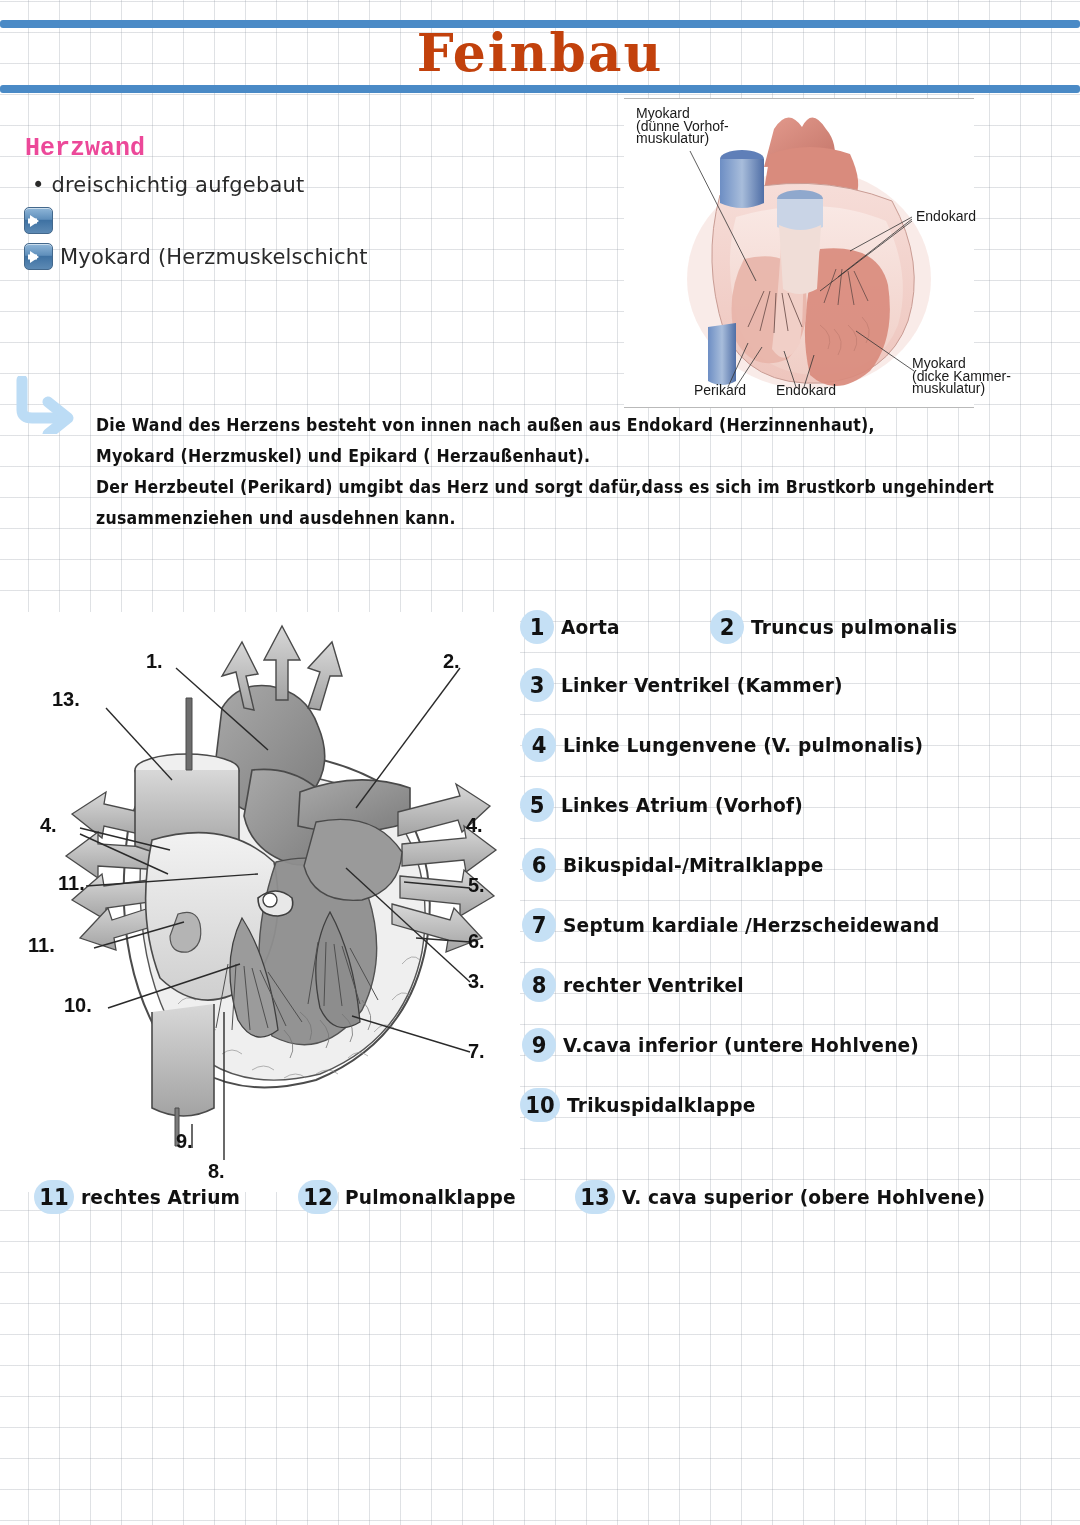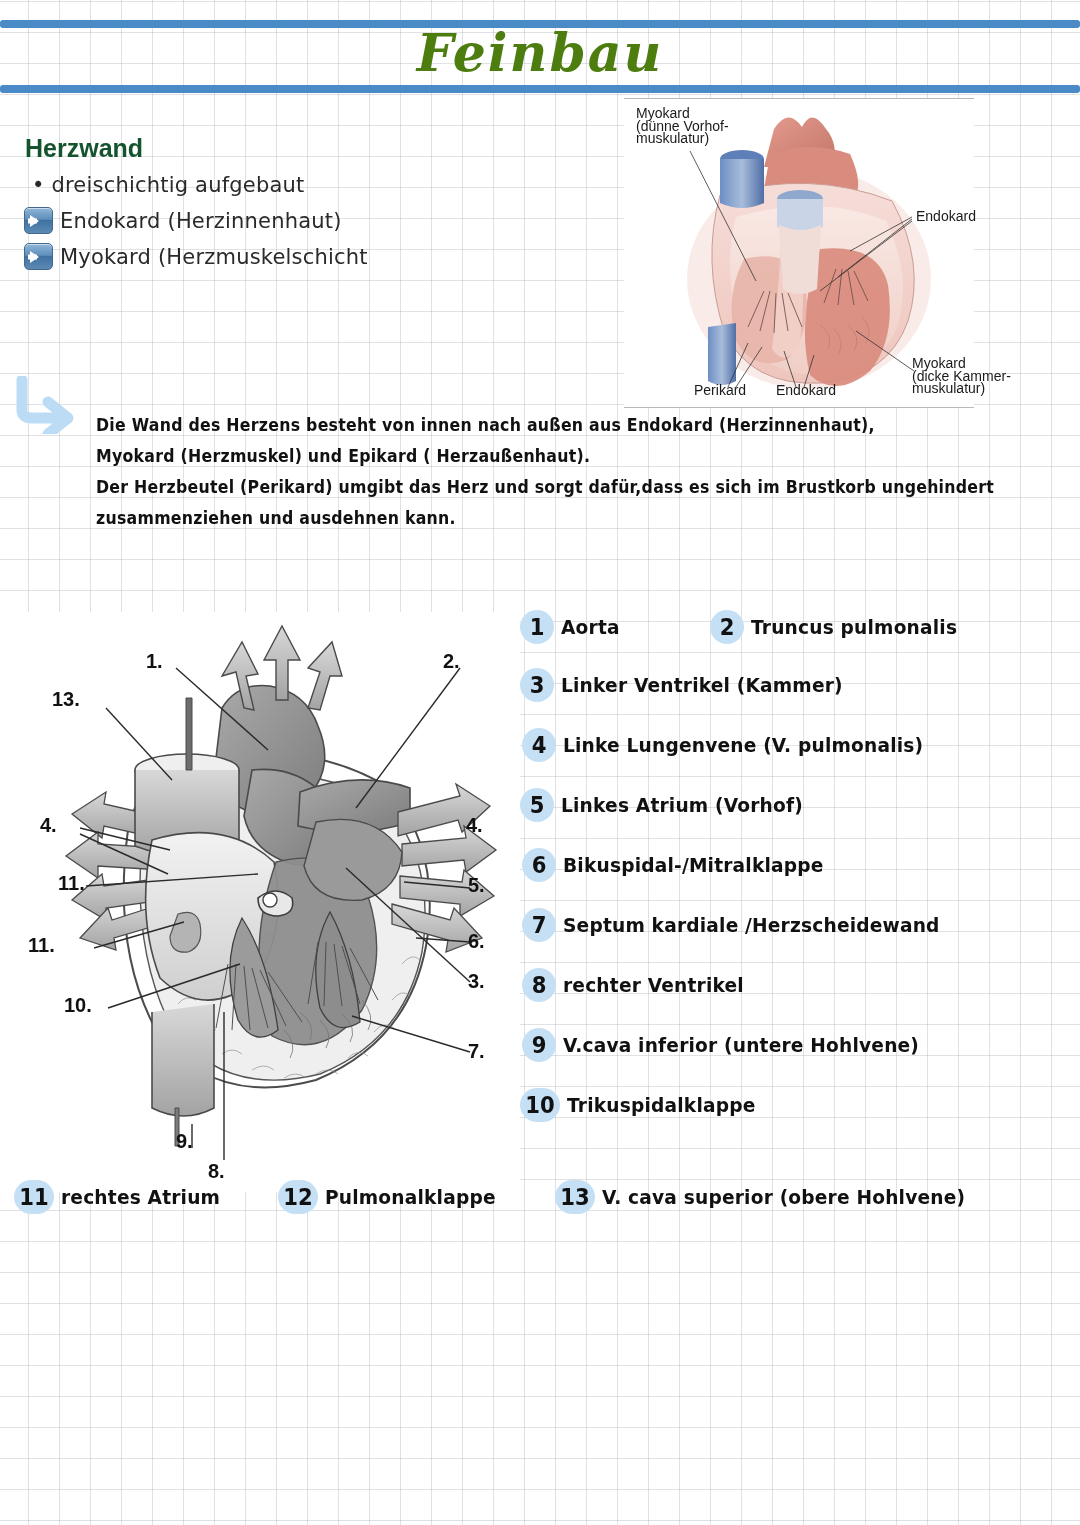--- a/index.html
+++ b/index.html
@@ -24,32 +24,32 @@
   .rule{
     position:absolute;left:0;width:1080px;height:8px;
     background:#4a8ac6;border-radius:3px;
   }
   #rule-top{top:20px;}
   #rule-bottom{top:85px;}
   #page-title{
     position:absolute;left:0;width:1080px;top:24px;height:60px;
     text-align:center;
     font-family:"DejaVu Serif", serif;
-    font-style:italic;font-weight:700;
+    font-weight:700;
     font-size:52px;letter-spacing:2px;
-    color:#4d7c0f;
+    color:#c2410c;
     line-height:58px;
     white-space:nowrap;
   }
   
   #notes{position:absolute;left:22px;top:134px;width:520px;}
   #section-heading{
-    font-family:Liberation Sans, sans-serif;
+    font-family:Liberation Mono, monospace;
     font-weight:700;font-size:25px;letter-spacing:0px;
-    color:#14532d;
+    color:#ec4899;
     text-transform:none;
     margin:0 0 10px 3px;
   }
   .bullet-line{
     font-family:"DejaVu Sans", sans-serif;
     font-size:21px;color:#2a2a2a;
     margin:4px 0 10px 10px;
     letter-spacing:.2px;
   }
   .arrow-line{
@@ -159,21 +159,20 @@
 <div class="rule" id="rule-top"></div>
 <div id="page-title">Feinbau</div>
 <div class="rule" id="rule-bottom"></div>
 
 <div id="notes">
   <div id="section-heading">Herzwand</div>
   <p class="bullet-line">• dreischichtig aufgebaut</p>
 
   <div class="arrow-line">
     <span class="arrow-badge"></span>
-    <span>Endokard (Herzinnenhaut)</span>
   </div>
   <div class="arrow-line">
     <span class="arrow-badge"></span>
     <span>Myokard (Herzmuskelschicht</span>
   </div>
 </div>
 
 <svg id="curved-arrow" viewBox="0 0 62 58">
   <path d="M8 4 L8 34 Q8 42 18 42 L44 42" fill="none" stroke="#bcdcf5" stroke-width="11" stroke-linecap="round"></path>
   <path d="M34 26 L54 42 L34 58" fill="none" stroke="#bcdcf5" stroke-width="11" stroke-linecap="round" stroke-linejoin="round"></path>
@@ -507,21 +506,21 @@
           <span>10</span>
         </span>
       <span class="legend-text">Trikuspidalklappe</span>
     </div>
   </div>
 
 </div>
 
 <div id="legend-bottom">
   <div class="legend-item">
-    <span class="badge" style="width:40px;border-radius:20px;">
+    <span class="badge" style="width:40px;border-radius:20px;margin-left:20px;">
         <span>11</span>
       </span>
     <span class="legend-text">rechtes Atrium</span>
   </div>
   <div class="legend-item">
     <span class="badge" style="width:40px;border-radius:20px;">
         <span>12</span>
       </span>
     <span class="legend-text">Pulmonalklappe</span>
   </div>

